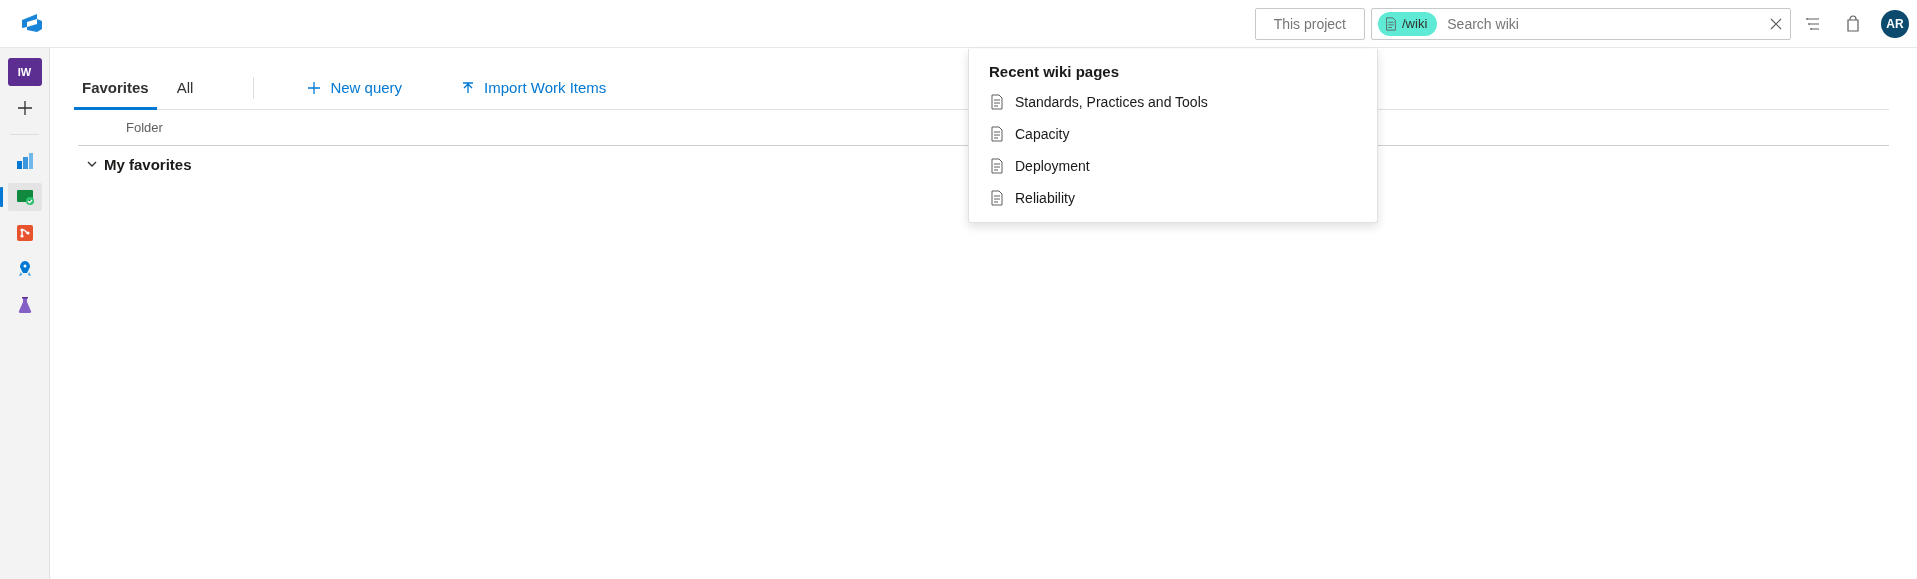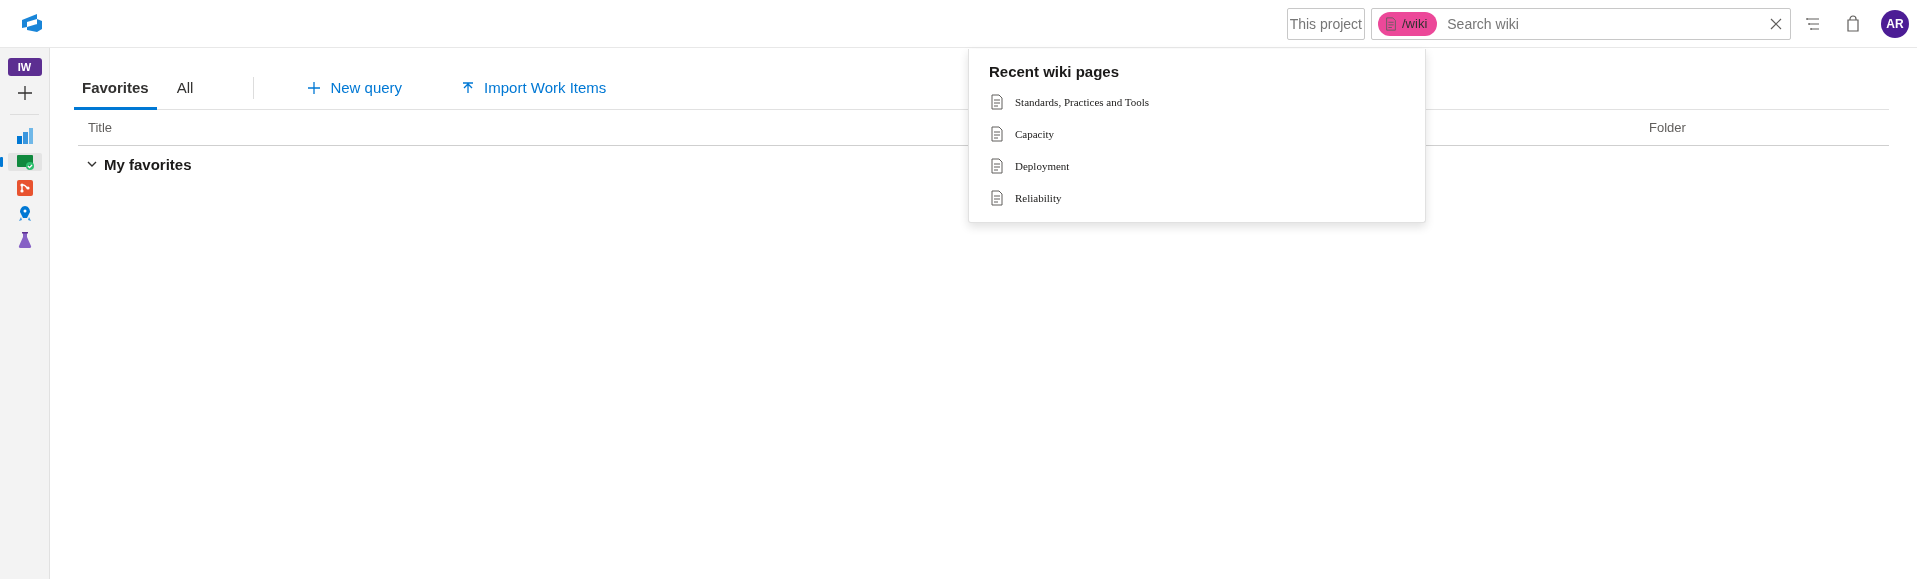--- a/index.html
+++ b/index.html
@@ -16,39 +16,39 @@
     z-index: 5;
   }
   .logo-wrap { width: 40px; display:flex; justify-content:center; align-items:center; }
   .spacer { flex: 1; }
 
   .scope-box {
     border: 1px solid #c8c8c8;
     border-radius: 2px;
     height: 32px;
     display:flex; align-items:center;
-    padding: 0 2px;
+    padding: 0 18px;
     color: #767676;
     font-size: 14px;
     cursor:pointer;
     margin-right: 6px;
   }
 
   .search-box {
     display:flex; align-items:center;
     height: 32px;
     width: 420px;
     border: 1px solid #c8c8c8;
     border-radius: 2px;
     padding-left: 6px;
     position: relative;
   }
   .wiki-chip {
     display:flex; align-items:center;
-    background: #ec4899;
+    background: #5eead4;
     border-radius: 14px;
     height: 24px;
     padding: 0 10px 0 6px;
     font-size: 13px;
     color: #323130;
   }
   .wiki-chip .chip-icon { margin-right: 4px; display:flex; align-items:center;}
   .search-input {
     border: none; outline: none;
     flex: 1;
@@ -69,42 +69,42 @@
     width: 36px; height:36px;
     display:flex; align-items:center; justify-content:center;
     color:#605e5c;
     cursor:pointer;
     margin-left: 4px;
   }
 
   .avatar {
     width: 28px; height:28px;
     border-radius: 50%;
-    background: #4c1d95;
+    background: #0c4a6e;
     color:#fff;
     display:flex; align-items:center; justify-content:center;
     font-size: 12px;
     font-weight:600;
     margin-left: 10px;
     cursor:pointer;
   }
 
   
   .body-row { display:flex; height: calc(100% - 48px); }
 
   .left-rail {
     width: 50px;
     background: #f3f3f3;
     border-right: 1px solid #e1e1e1;
     display:flex; flex-direction:column; align-items:center;
     padding-top: 10px;
     gap: 8px;
   }
   .rail-item {
-    width: 34px; height:18px;
+    width: 34px; height:28px;
     display:flex; align-items:center; justify-content:center;
     border-radius:2px;
     cursor:pointer;
     position:relative;
   }
   .rail-sep { width: 60%; border-top: 1px solid #ddd; margin: 4px 0; }
   .rail-item.selected { background: #e4e4e4; }
   .rail-item.selected::before {
     content:""; position:absolute; left:-8px; top:4px; bottom:4px; width:3px; background:#0078d4; border-radius:1px;
   }
@@ -178,40 +178,39 @@
     padding-left: 44px;
     padding-top: 8px;
   }
   .star { color:#f2c811; }
 
   
   .dropdown {
     position: absolute;
     top: 49px;
     left: 968px;
-    width: 458px;
+    width: 410px;
     background:#fff;
     border: 1px solid #e1e1e1;
     border-top: none;
     box-shadow: 0 4px 10px rgba(0,0,0,.12);
     border-radius: 0 0 3px 3px;
     z-index: 20;
     padding: 14px 0 8px;
   }
   .dropdown-title {
     font-size: 15px;
     font-weight:600;
     padding: 0 20px 6px;
   }
   .dd-item {
     display:flex; align-items:center;
     padding: 8px 20px;
-    font-size: 11px;
-    cursor:pointer;
-    font-family:Liberation Serif, serif;
+    font-size: 14px;
+    cursor:pointer;
   }
   .dd-item svg { margin-right: 10px; flex-shrink:0; }
 </style>
 </head>
 <body>
 
 <div class="top-header">
   <div class="logo-wrap">
     <svg width="24" height="24" viewBox="0 0 24 24">
       <path fill="#0078d4" d="M2 8l5-2v9l-5 1V8zm5-2l10-4v5l-10 3V6zm10 1l5 2v8l-5 3V7zM7 15l10-3v8l-10-2v-3z" opacity=".9"></path>
@@ -359,21 +358,20 @@
       </div>
       <div class="cmd">
         <svg width="16" height="16" viewBox="0 0 16 16">
             <path stroke="#0078d4" stroke-width="1.3" fill="none" d="M8 13V4M4 8l4-4 4 4M3 3h10"></path>
           </svg>
         <span>Import Work Items</span>
       </div>
     </div>
 
     <div class="grid-header">
-      <div class="col-title">Title</div>
       <div class="col-folder">Folder</div>
     </div>
 
     <div class="group-row">
       <svg width="16" height="16" viewBox="0 0 16 16">
           <path fill="none" stroke="#323130" stroke-width="1.4" d="M4 6l4 4 4-4"></path>
         </svg>
       <span>My favorites</span>
     </div>
 

